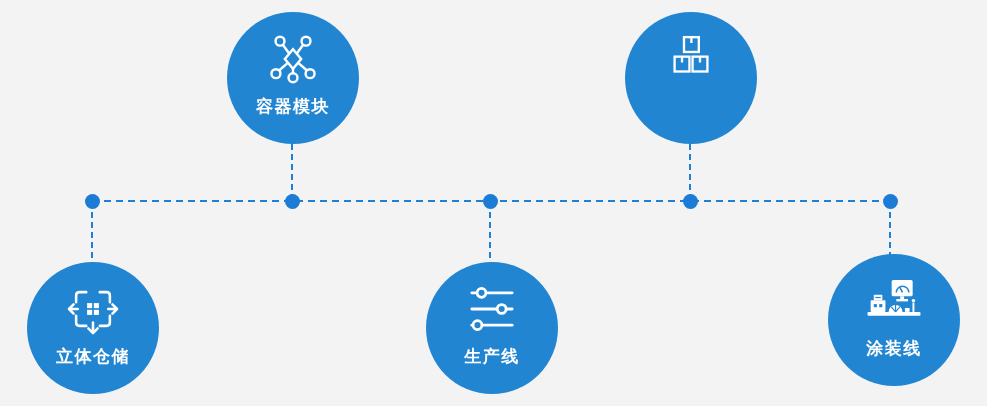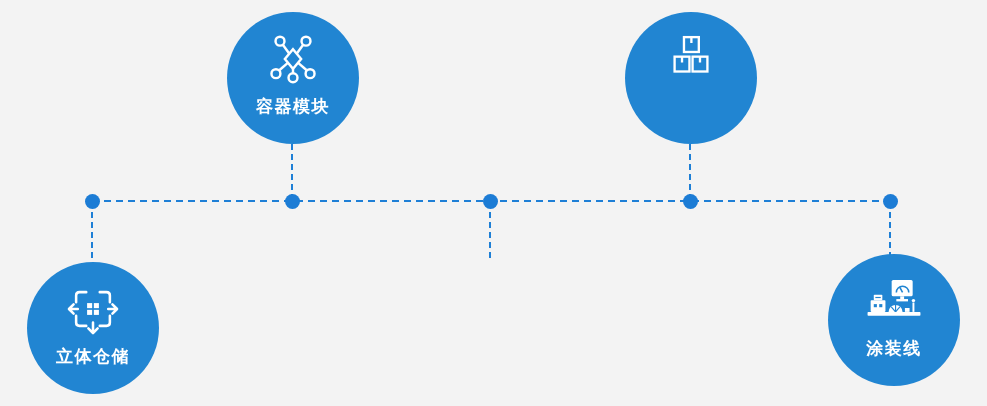--- a/index.html
+++ b/index.html
@@ -170,20 +170,33 @@
           <rect x="33" y="33" width="6" height="6"></rect>
         </g>
         <path d="M14,32 H4 M9,26.5 L3.5,32 L9,37.5"></path>
         <path d="M50,32 H60 M55,26.5 L60.5,32 L55,37.5"></path>
         <path d="M32,48 V60 M26.5,55 L32,60.5 L37.5,55"></path>
       </svg>
     </span>
     <span class="label">立体仓储</span>
   </div>
 
+  <div class="node" id="node-3">
+    <span class="icon">
+      <svg width="52" height="50" viewBox="0 0 64 62" fill="none" stroke="#ffffff" stroke-width="3.5" stroke-linecap="round">
+        <line x1="7" y1="11" x2="57" y2="11"></line>
+        <circle cx="19" cy="11" r="5.5" fill="#2185d2"></circle>
+        <line x1="7" y1="31" x2="57" y2="31"></line>
+        <circle cx="44" cy="31" r="5.5" fill="#2185d2"></circle>
+        <line x1="7" y1="51" x2="57" y2="51"></line>
+        <circle cx="14" cy="51" r="5.5" fill="#2185d2"></circle>
+      </svg>
+    </span>
+    <span class="label">生产线</span>
+  </div>
 
   <div class="node" id="node-4">
     <span class="icon">
       <svg width="64" height="52" viewBox="0 0 72 58">
 
         <rect x="33" y="2" width="27" height="21" rx="2" fill="#ffffff"></rect>
         <path d="M39,18 A8,8 0 0 1 55,18" stroke="#2185d2" stroke-width="2" fill="none"></path>
         <line x1="47" y1="18" x2="43.5" y2="11.5" stroke="#2185d2" stroke-width="2"></line>
         <rect x="44" y="23" width="5" height="4" fill="#ffffff"></rect>
         <rect x="39" y="26.5" width="15" height="3" fill="#ffffff"></rect>

